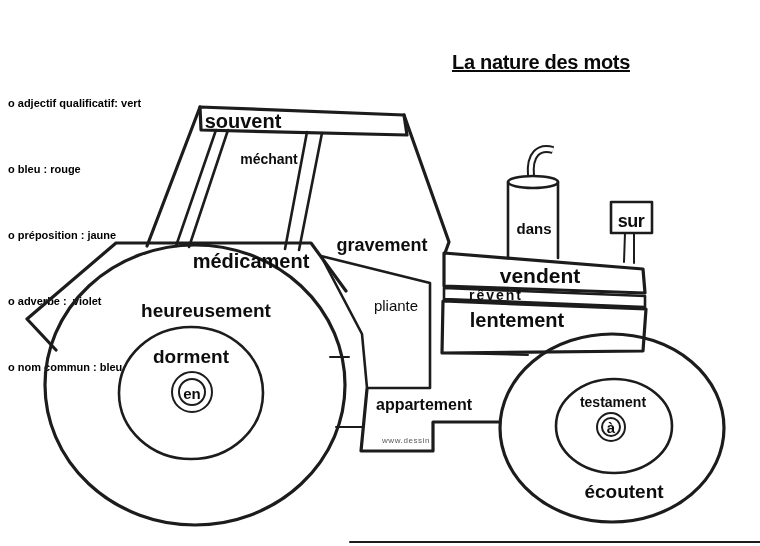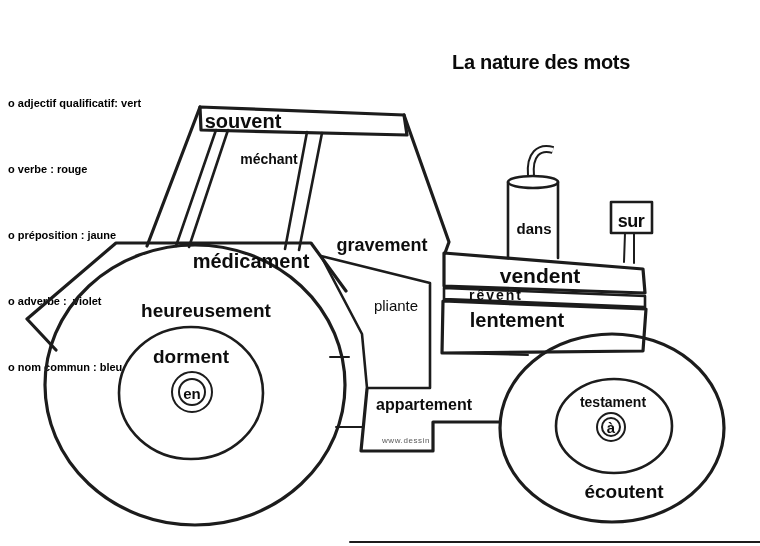--- a/index.html
+++ b/index.html
@@ -9,38 +9,39 @@
   }
   .legend {
     position:absolute; left:8px; top:48px;
     font-size:11px; font-weight:bold; color:#000;
     line-height:22px; white-space:pre;
   }
   .title {
     position:absolute; left:452px; top:51px;
     font-size:20px; font-weight:bold; color:#0a0a0a;
     letter-spacing:-0.3px;
+    text-decoration:underline;
   }
   svg.art { position:absolute; left:0; top:0; }
   .ln { fill:none; stroke:#1c1c1c; stroke-width:2.6; stroke-linejoin:round; stroke-linecap:round; }
   .thin { stroke-width:2; }
   .thick { stroke-width:3.2; }
   .lbl { fill:#0d0d0d; text-anchor:middle; font-family:"Liberation Sans", sans-serif; }
   .b  { font-weight:bold; }
   .sb { font-weight:600; }
   .wm { fill:#3a3a3a; opacity:.85; filter:blur(.4px); letter-spacing:.6px; }
 </style>
 </head>
 <body>
 
 <div class="page">
 
   <div class="legend">
     <div>o adjectif qualificatif: vert</div>
-    <div>o verbe : rouge</div>
+    <div>o bleu : rouge</div>
     <div>o préposition : jaune</div>
     <div>o adverbe :  violet</div>
     <div>o nom commun : bleu</div>
   </div>
 
   <div class="title">La nature des mots</div>
 
   <svg class="art" width="760" height="546" viewBox="0 0 760 546">
 
     <g>

